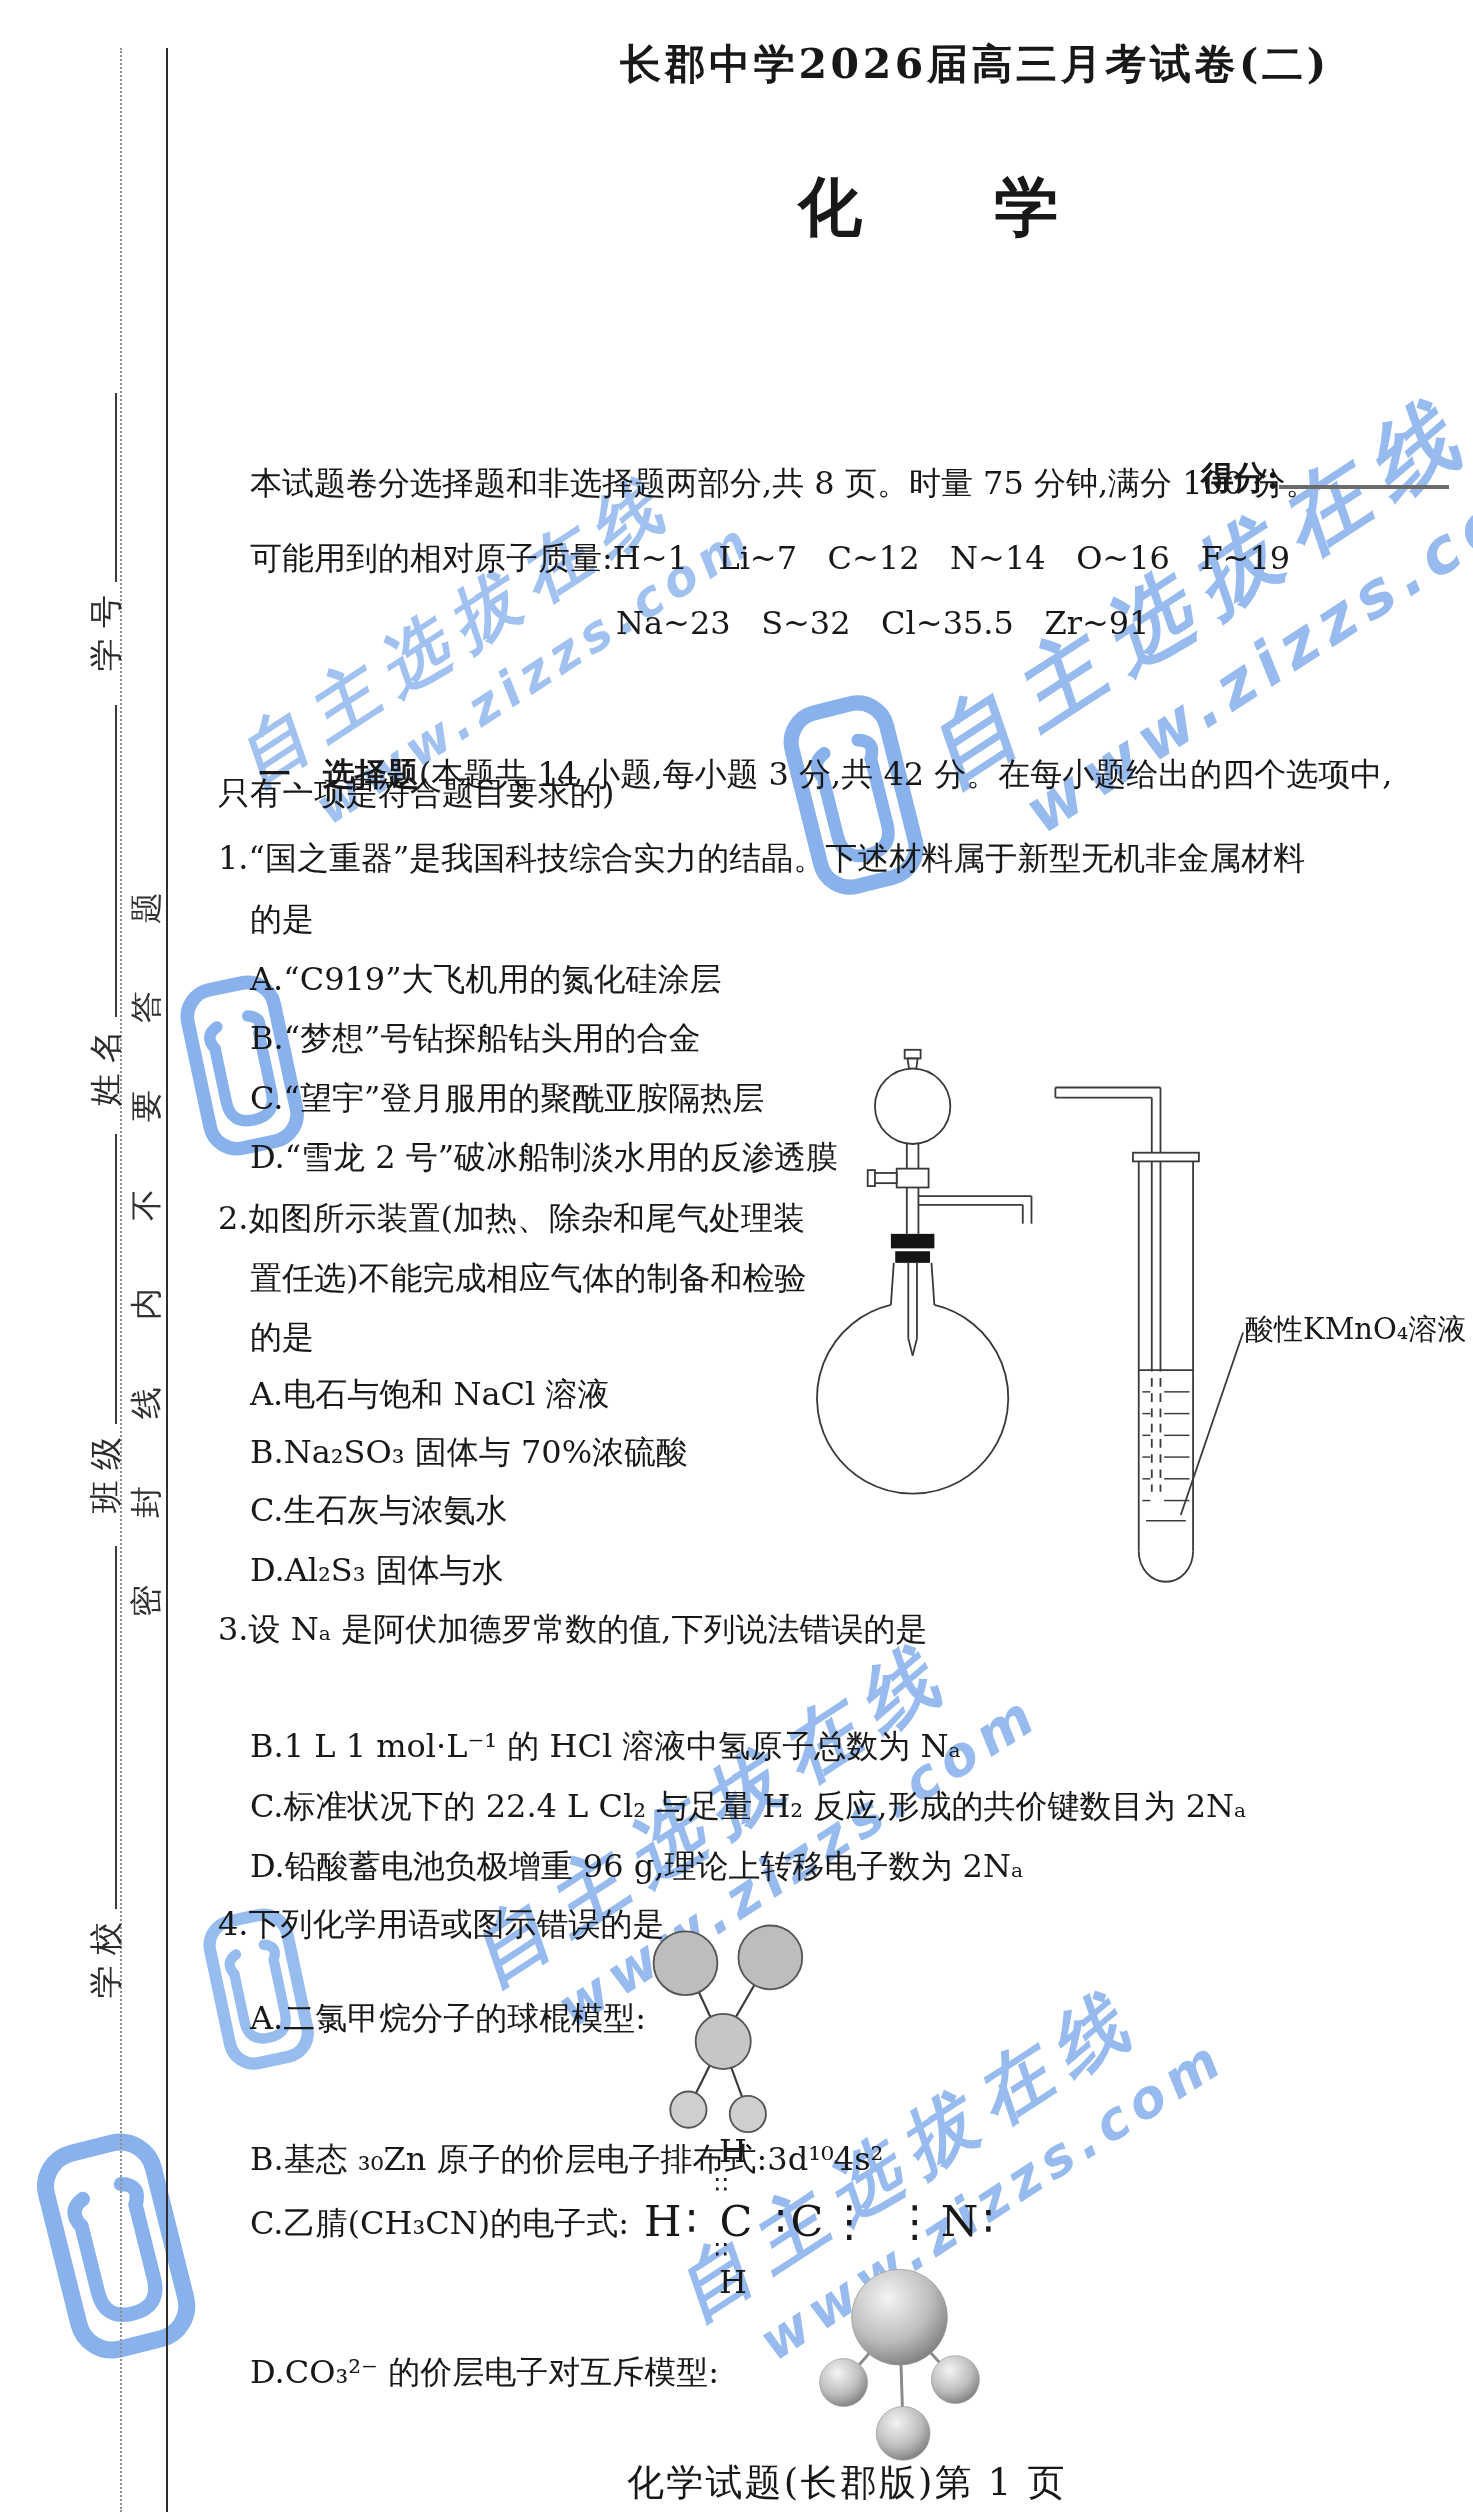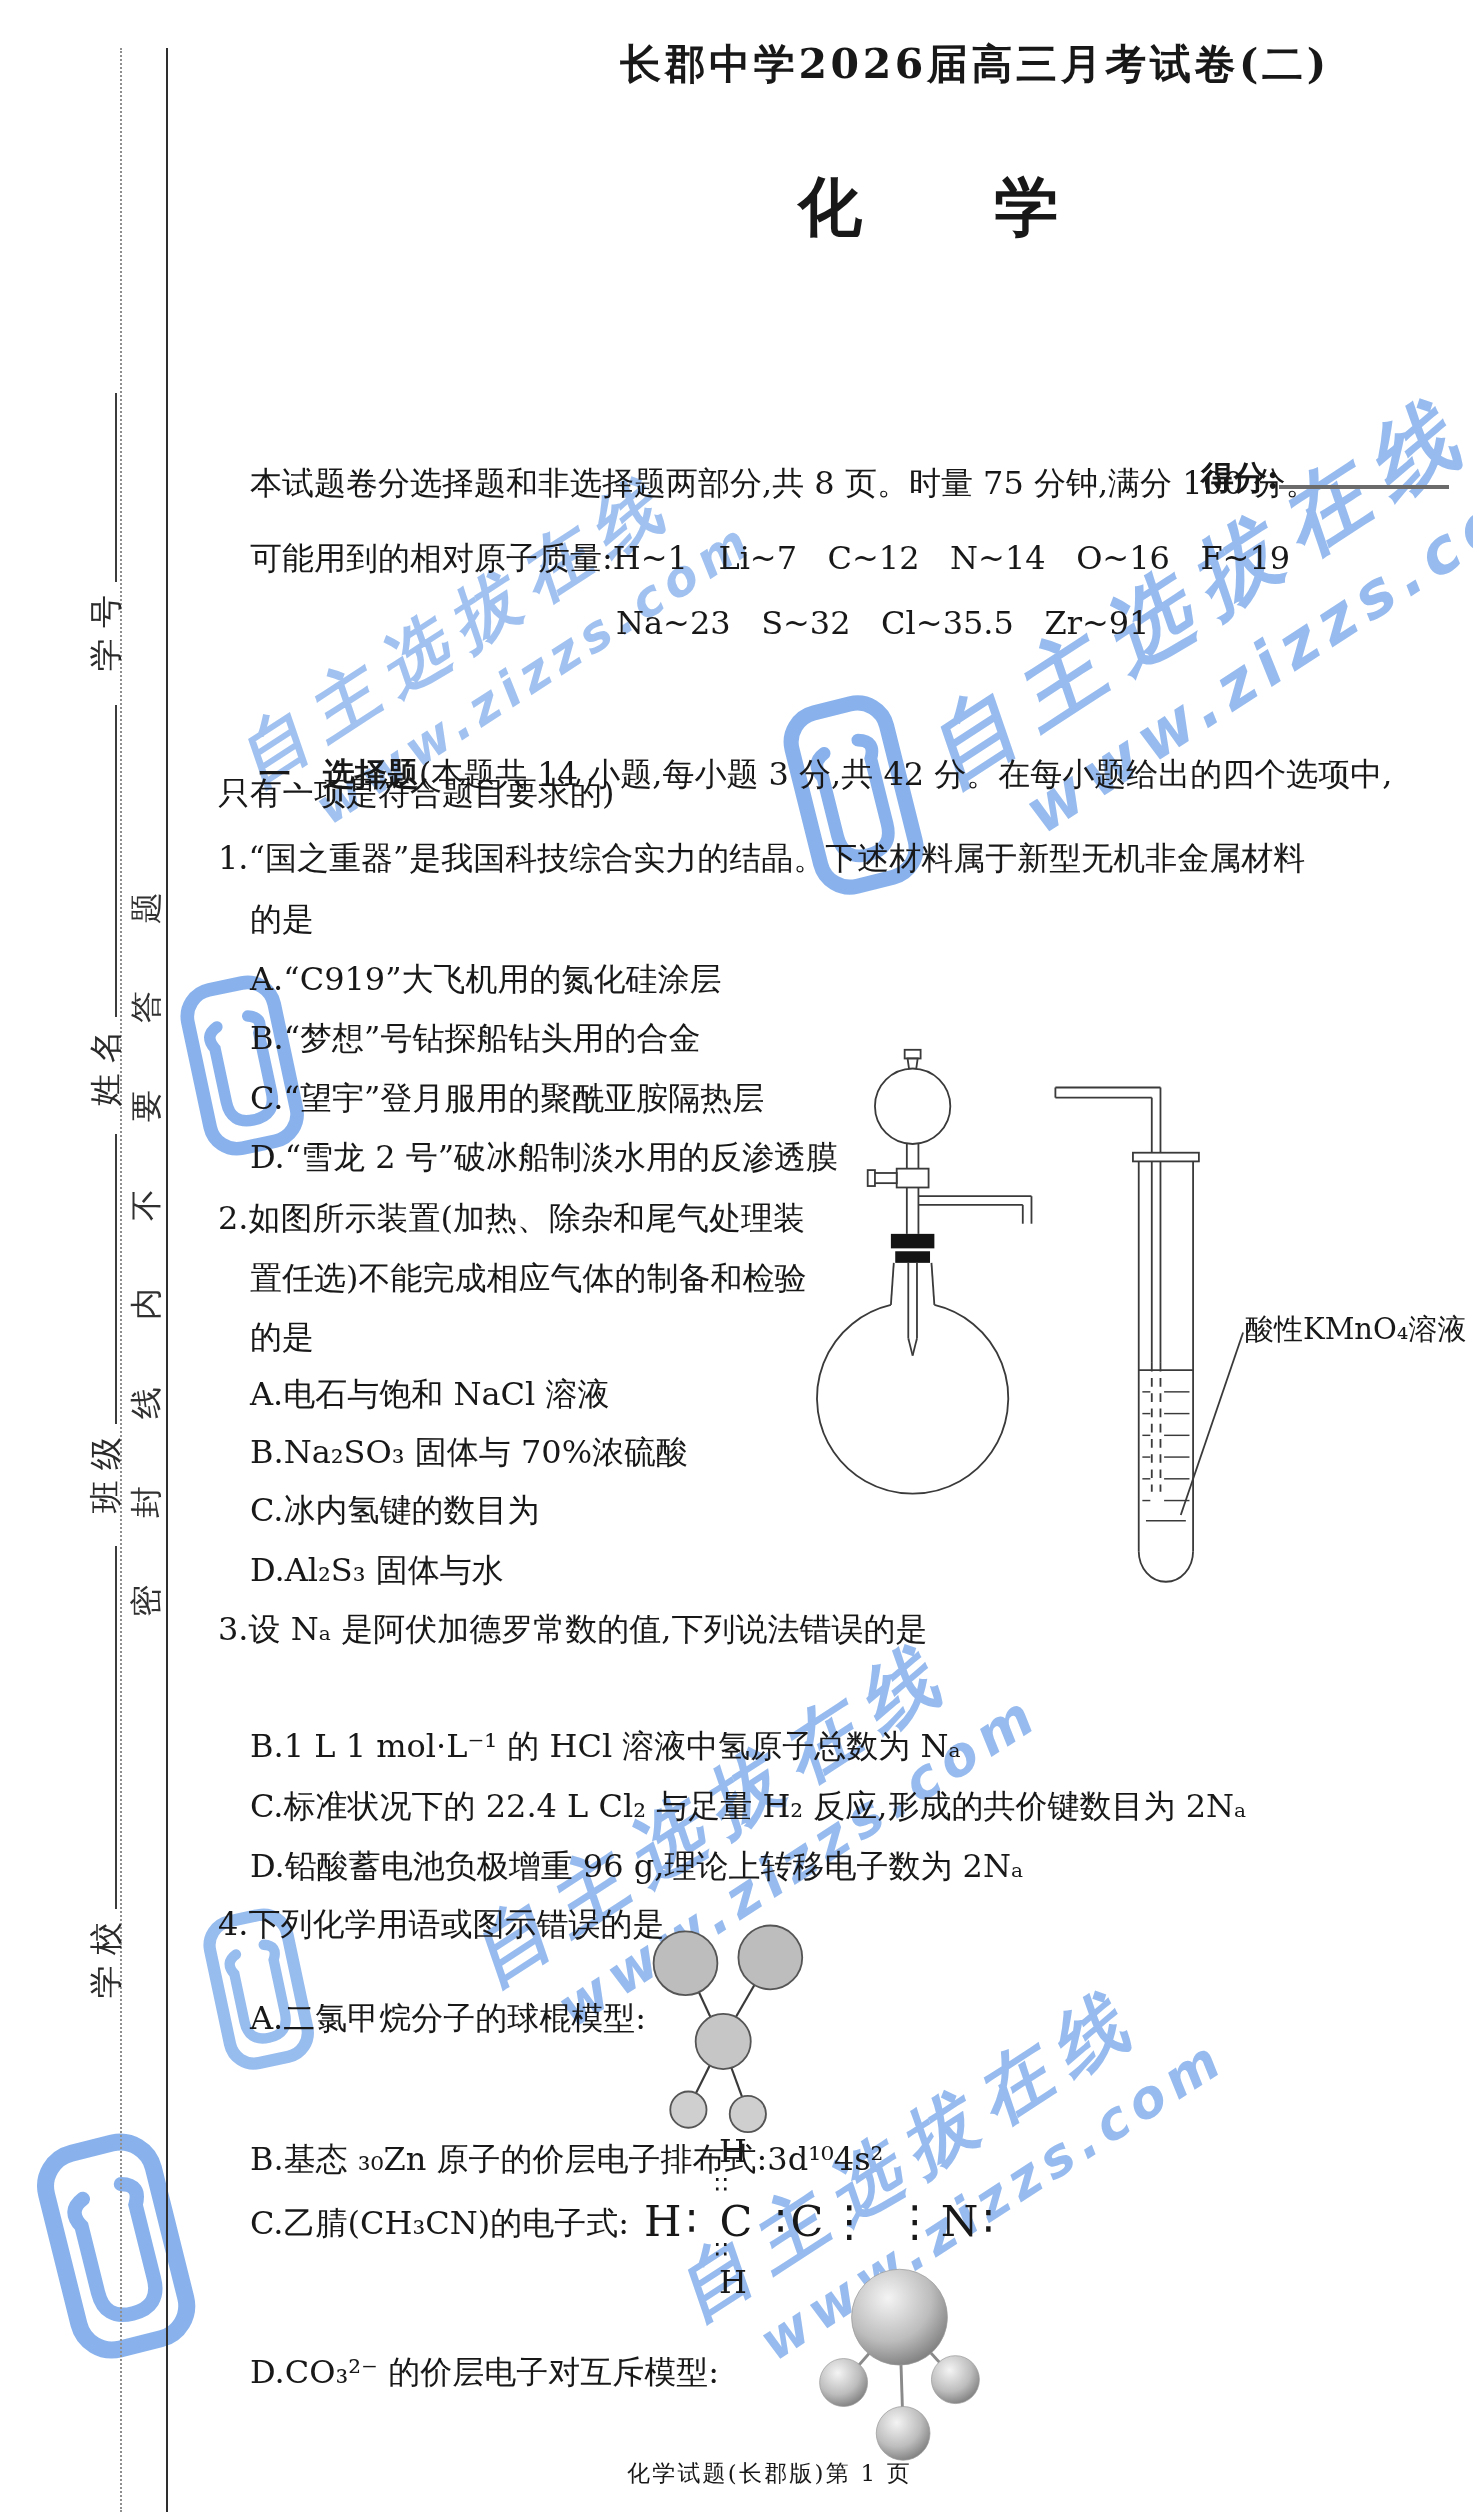--- a/index.html
+++ b/index.html
@@ -17,21 +17,21 @@
   .rot{position:absolute;transform:rotate(-90deg);transform-origin:0 0;white-space:pre;}
   .side-label{font-size:33px;letter-spacing:10.2px;color:#2a2a2a;}
   .side-blank{display:inline-block;height:4.4px;border-bottom:2.2px solid #3c3c3c;margin-left:2.9px;}
   .seal{font-size:32px;letter-spacing:67px;color:#303030;}
   .fig{position:absolute;}
   .fig-label{position:absolute;font-size:29px;white-space:pre;}
   .lewis{position:absolute;white-space:pre;}
   .lewis-row{font-size:43px;letter-spacing:4.4px;}
   .lewis-h{font-size:32px;}
   .lewis-dots{font-size:25px;letter-spacing:1.5px;}
-  .footer{font-size:23px;letter-spacing:2.2px;}
+  .footer{font-size:37px;letter-spacing:2.2px;}
   .wm{position:absolute;transform-origin:0 0;color:#7aa9ea;opacity:.78;pointer-events:none;}
   .wm .brand{display:block;font-family:"DejaVu Sans","Liberation Sans",sans-serif;font-style:italic;
              font-weight:bold;font-size:86px;letter-spacing:19px;white-space:pre;}
   .wm .url{display:block;font-family:"DejaVu Sans","Liberation Sans",sans-serif;font-style:italic;
            font-weight:bold;font-size:62px;letter-spacing:8.7px;margin:2.9px 0 0 51px;white-space:pre;}
   .wm-logo{position:absolute;opacity:.8;pointer-events:none;}
 </style>
 </head>
 <body>
 
@@ -118,21 +118,21 @@
   <div class="ln" style="left:250px;top:959px;">A.“C919”大飞机用的氮化硅涂层</div>
   <div class="ln" style="left:250px;top:1018px;">B.“梦想”号钻探船钻头用的合金</div>
   <div class="ln" style="left:250px;top:1078px;">C.“望宇”登月服用的聚酰亚胺隔热层</div>
   <div class="ln" style="left:250px;top:1137px;">D.“雪龙 2 号”破冰船制淡水用的反渗透膜</div>
 
   <div class="ln" style="left:218px;top:1198px;">2.如图所示装置(加热、除杂和尾气处理装</div>
   <div class="ln" style="left:250px;top:1258px;text-align:center;">置任选)不能完成相应气体的制备和检验</div>
   <div class="ln" style="left:250px;top:1317px;">的是</div>
   <div class="ln" style="left:250px;top:1374px;">A.电石与饱和 NaCl 溶液</div>
   <div class="ln" style="left:250px;top:1432px;">B.Na₂SO₃ 固体与 70%浓硫酸</div>
-  <div class="ln" style="left:250px;top:1490px;">C.冰内氢键的数目为</div>
+  <div class="ln" style="left:250px;top:1490px;">C.生石灰与浓氨水</div>
   <div class="ln" style="left:250px;top:1550px;">D.Al₂S₃ 固体与水</div>
 
   <svg class="fig" style="left:798px;top:1044px;" width="609" height="587" viewBox="0 0 840 810" fill="none" stroke="#3a3a3a" stroke-width="2.5">
 
     <rect x="147" y="8" width="22" height="12" fill="#ffffff"></rect>
     <path d="M151,20 L165,20 L163,34 L153,34 Z" fill="#ffffff"></path>
     <circle cx="158" cy="86" r="52" fill="#ffffff"></circle>
     <line x1="150" y1="137" x2="150" y2="172"></line>
       <line x1="166" y1="137" x2="166" y2="172"></line>
 

